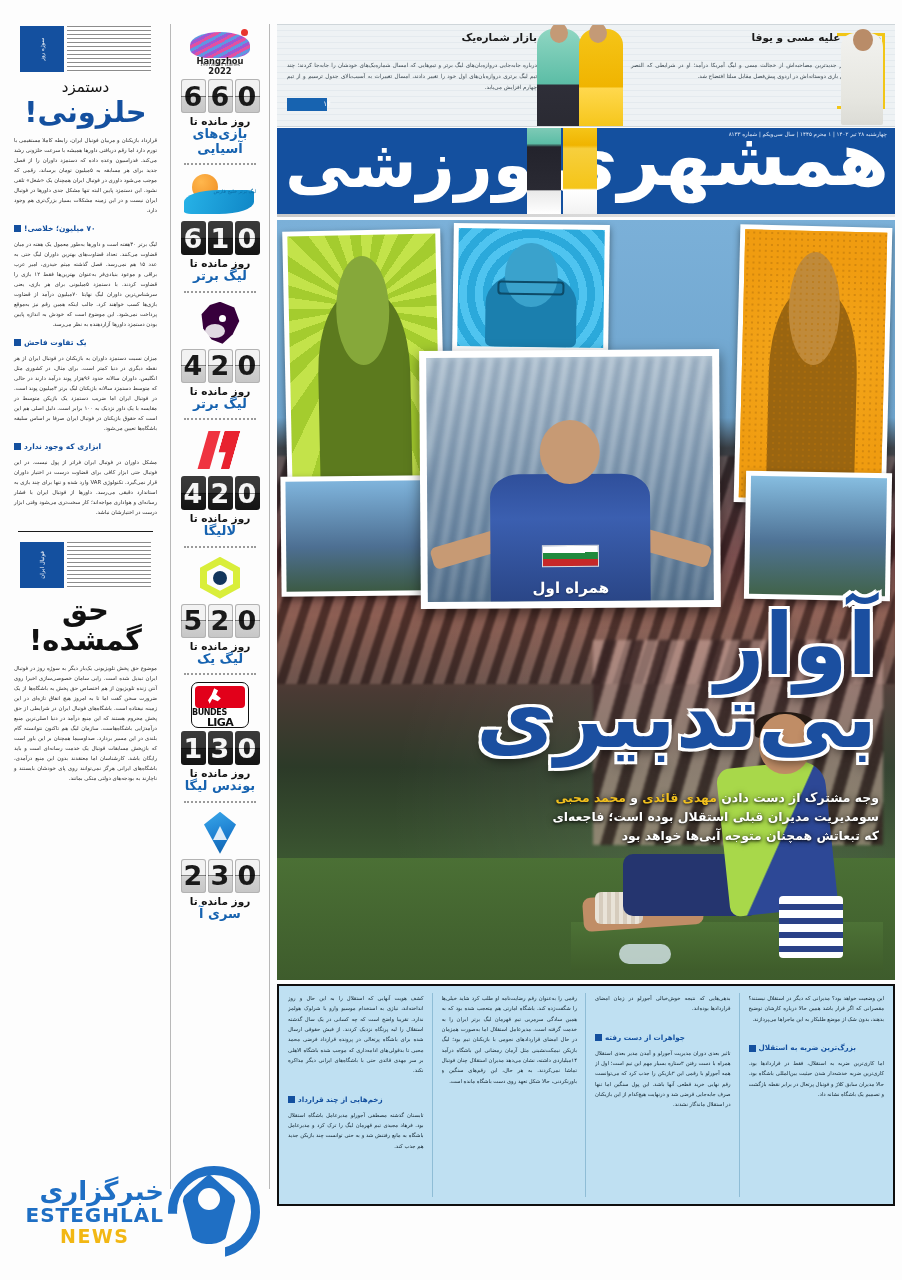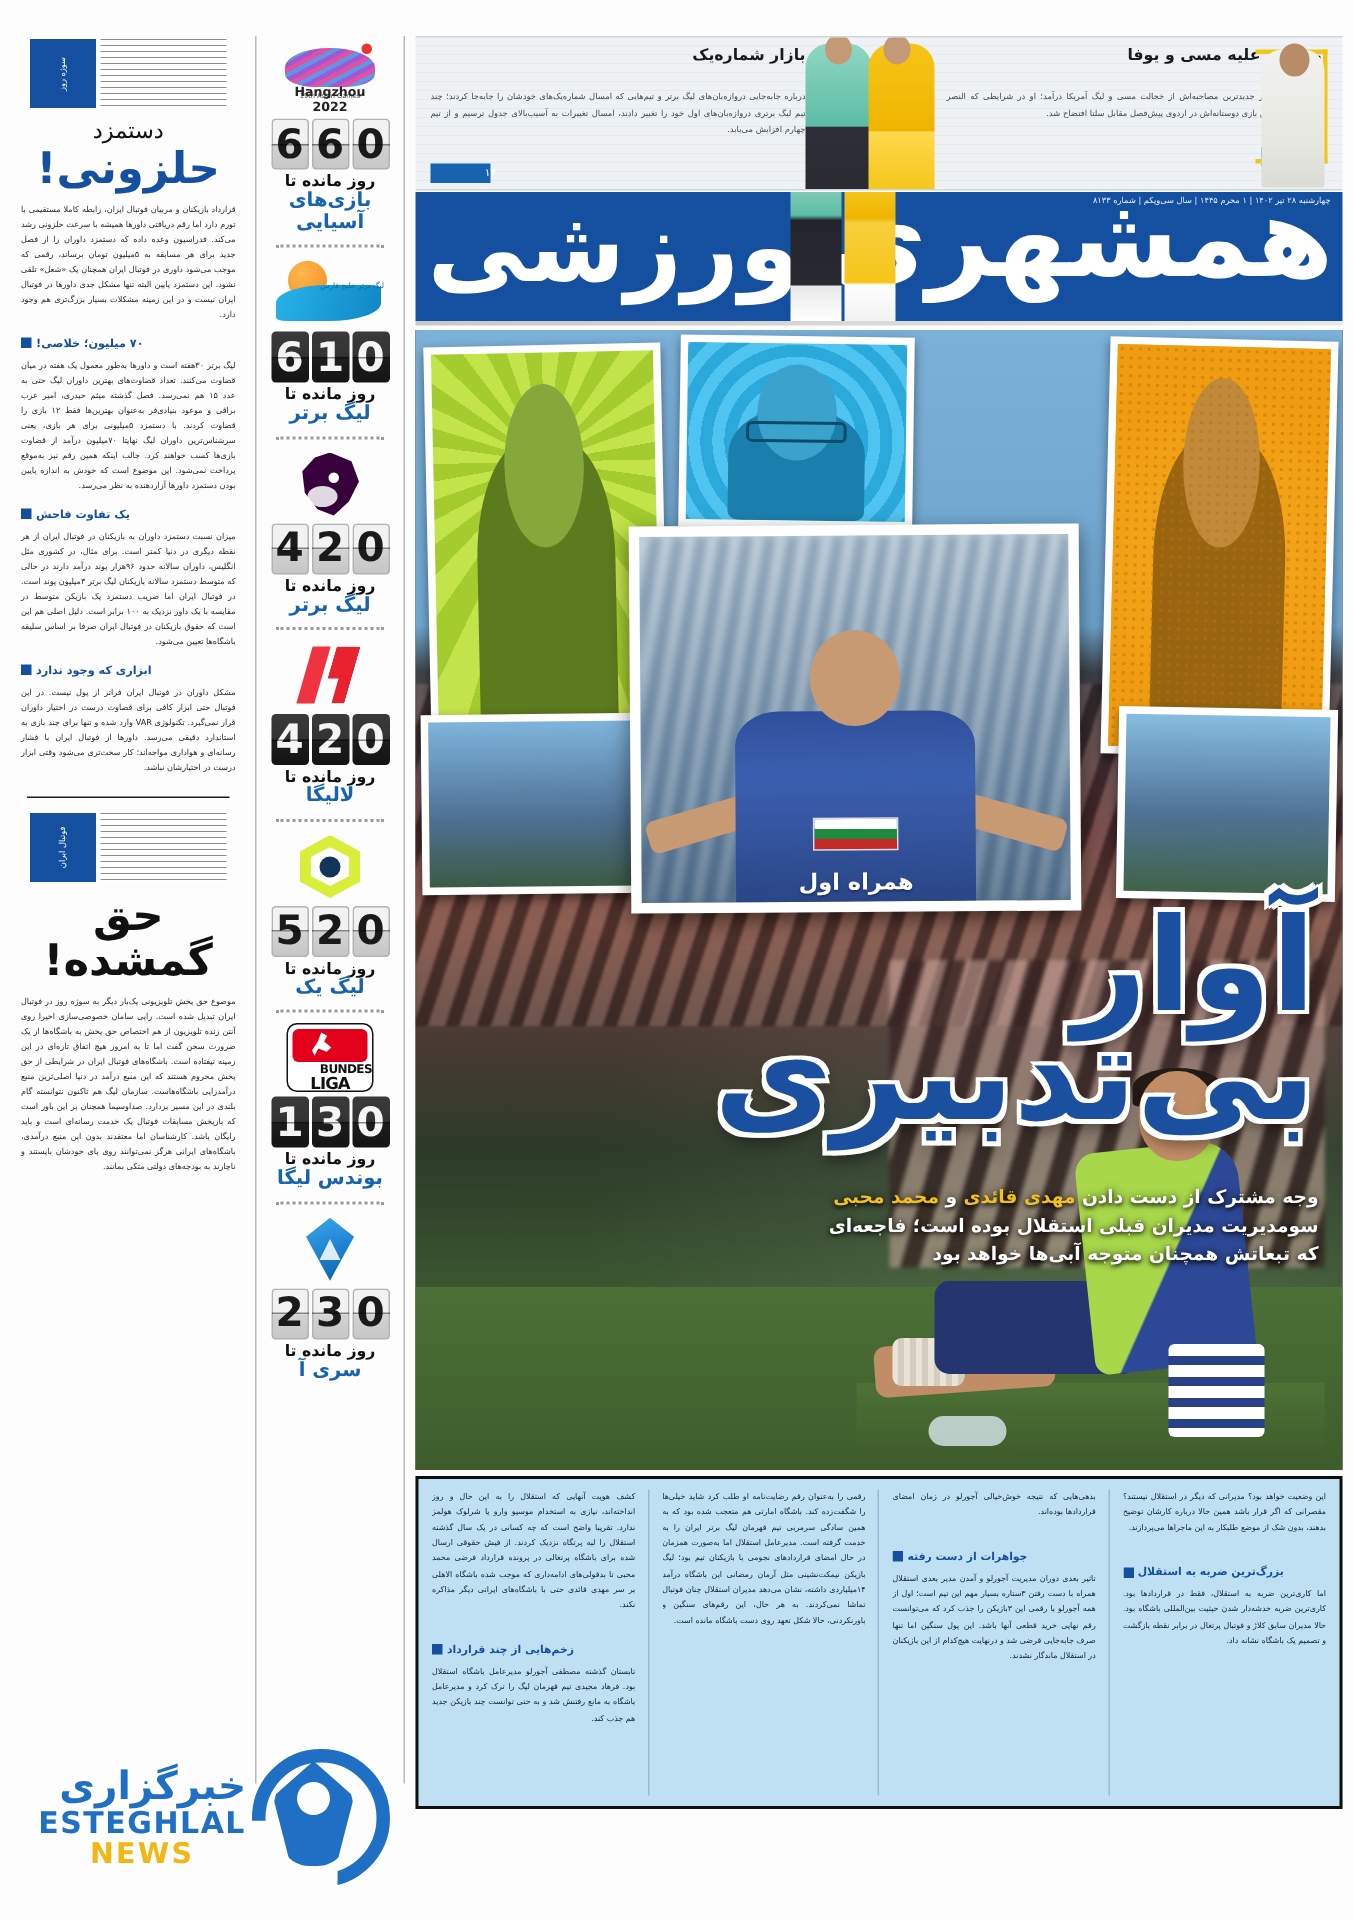--- a/index.html
+++ b/index.html
@@ -156,21 +156,21 @@
   .teaser.right { right: 14px; }
   .teaser-title {
     font-size: 10.5px; font-weight: bold; color: #1a1a1a;
     margin-bottom: 17px;
   }
   .teaser-body {
     font-size: 5.6px; line-height: 1.95; color: #3d4a52;
     text-align: justify;
   }
   .teaser-page {
-    margin-top: 16px; width: 15px; height: 13px;
+    margin-top: 5px; width: 15px; height: 13px;
     background: #1763b0; color: #fff; font-size: 7px;
     display: flex; align-items: center; justify-content: center; padding-left: 40px;
   }
   .teaser.left .teaser-page { margin-right: auto; margin-left: 0; }
 
   
   .gk-photo {
     position: absolute; left: 50%; transform: translateX(-50%);
     top: -4px; width: 118px; height: 108px;
   }
@@ -634,21 +634,21 @@
     position: absolute; left: 3px; top: 3px; right: 3px; height: 22px;
     background: #e2001a; border-radius: 4px;
   }
   .lg-bl .fig {
     position: absolute; left: 16px; top: 5px; width: 14px; height: 18px;
     background: #fff;
     clip-path: polygon(44% 0%, 72% 12%, 58% 34%, 92% 56%, 70% 72%, 30% 60%, 12% 86%, 0% 66%, 26% 36%);
   }
   .lg-bl .t1 {
     position: absolute; left: 0; right: 0; top: 25px;
-    text-align: right; font-size: 8px; font-weight: bold; color: #111;
+    text-align: left; font-size: 8px; font-weight: bold; color: #111;
     letter-spacing: -.4px;
   }
   .lg-bl .t2 {
     position: absolute; left: 0; right: 0; top: 33px;
     text-align: center; font-size: 11px; font-weight: bold; color: #111;
     letter-spacing: -.6px;
   }
 
   .lg-seriea { width: 48px; height: 46px; position: relative; }
   .lg-seriea .gem {

